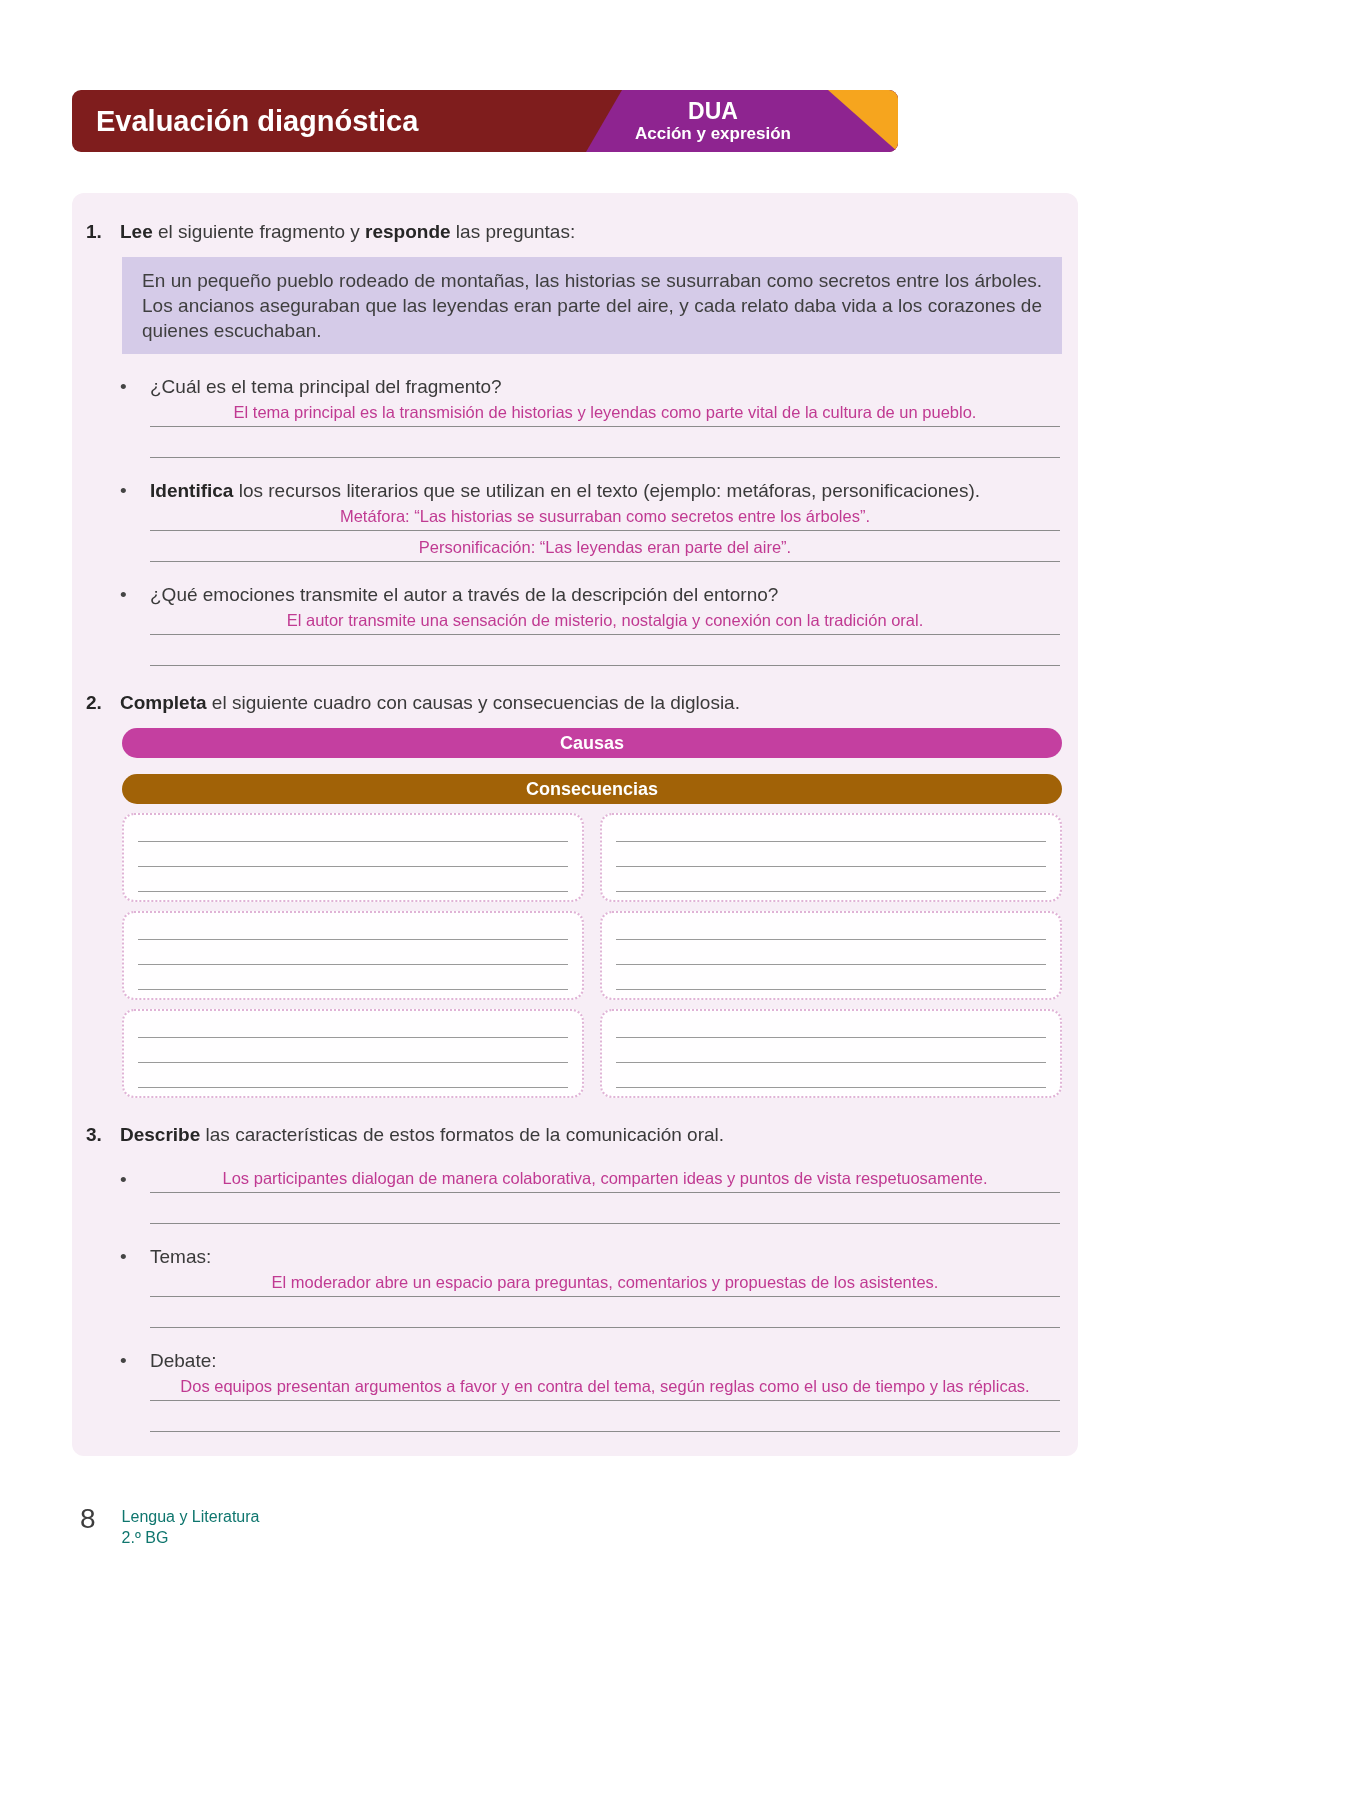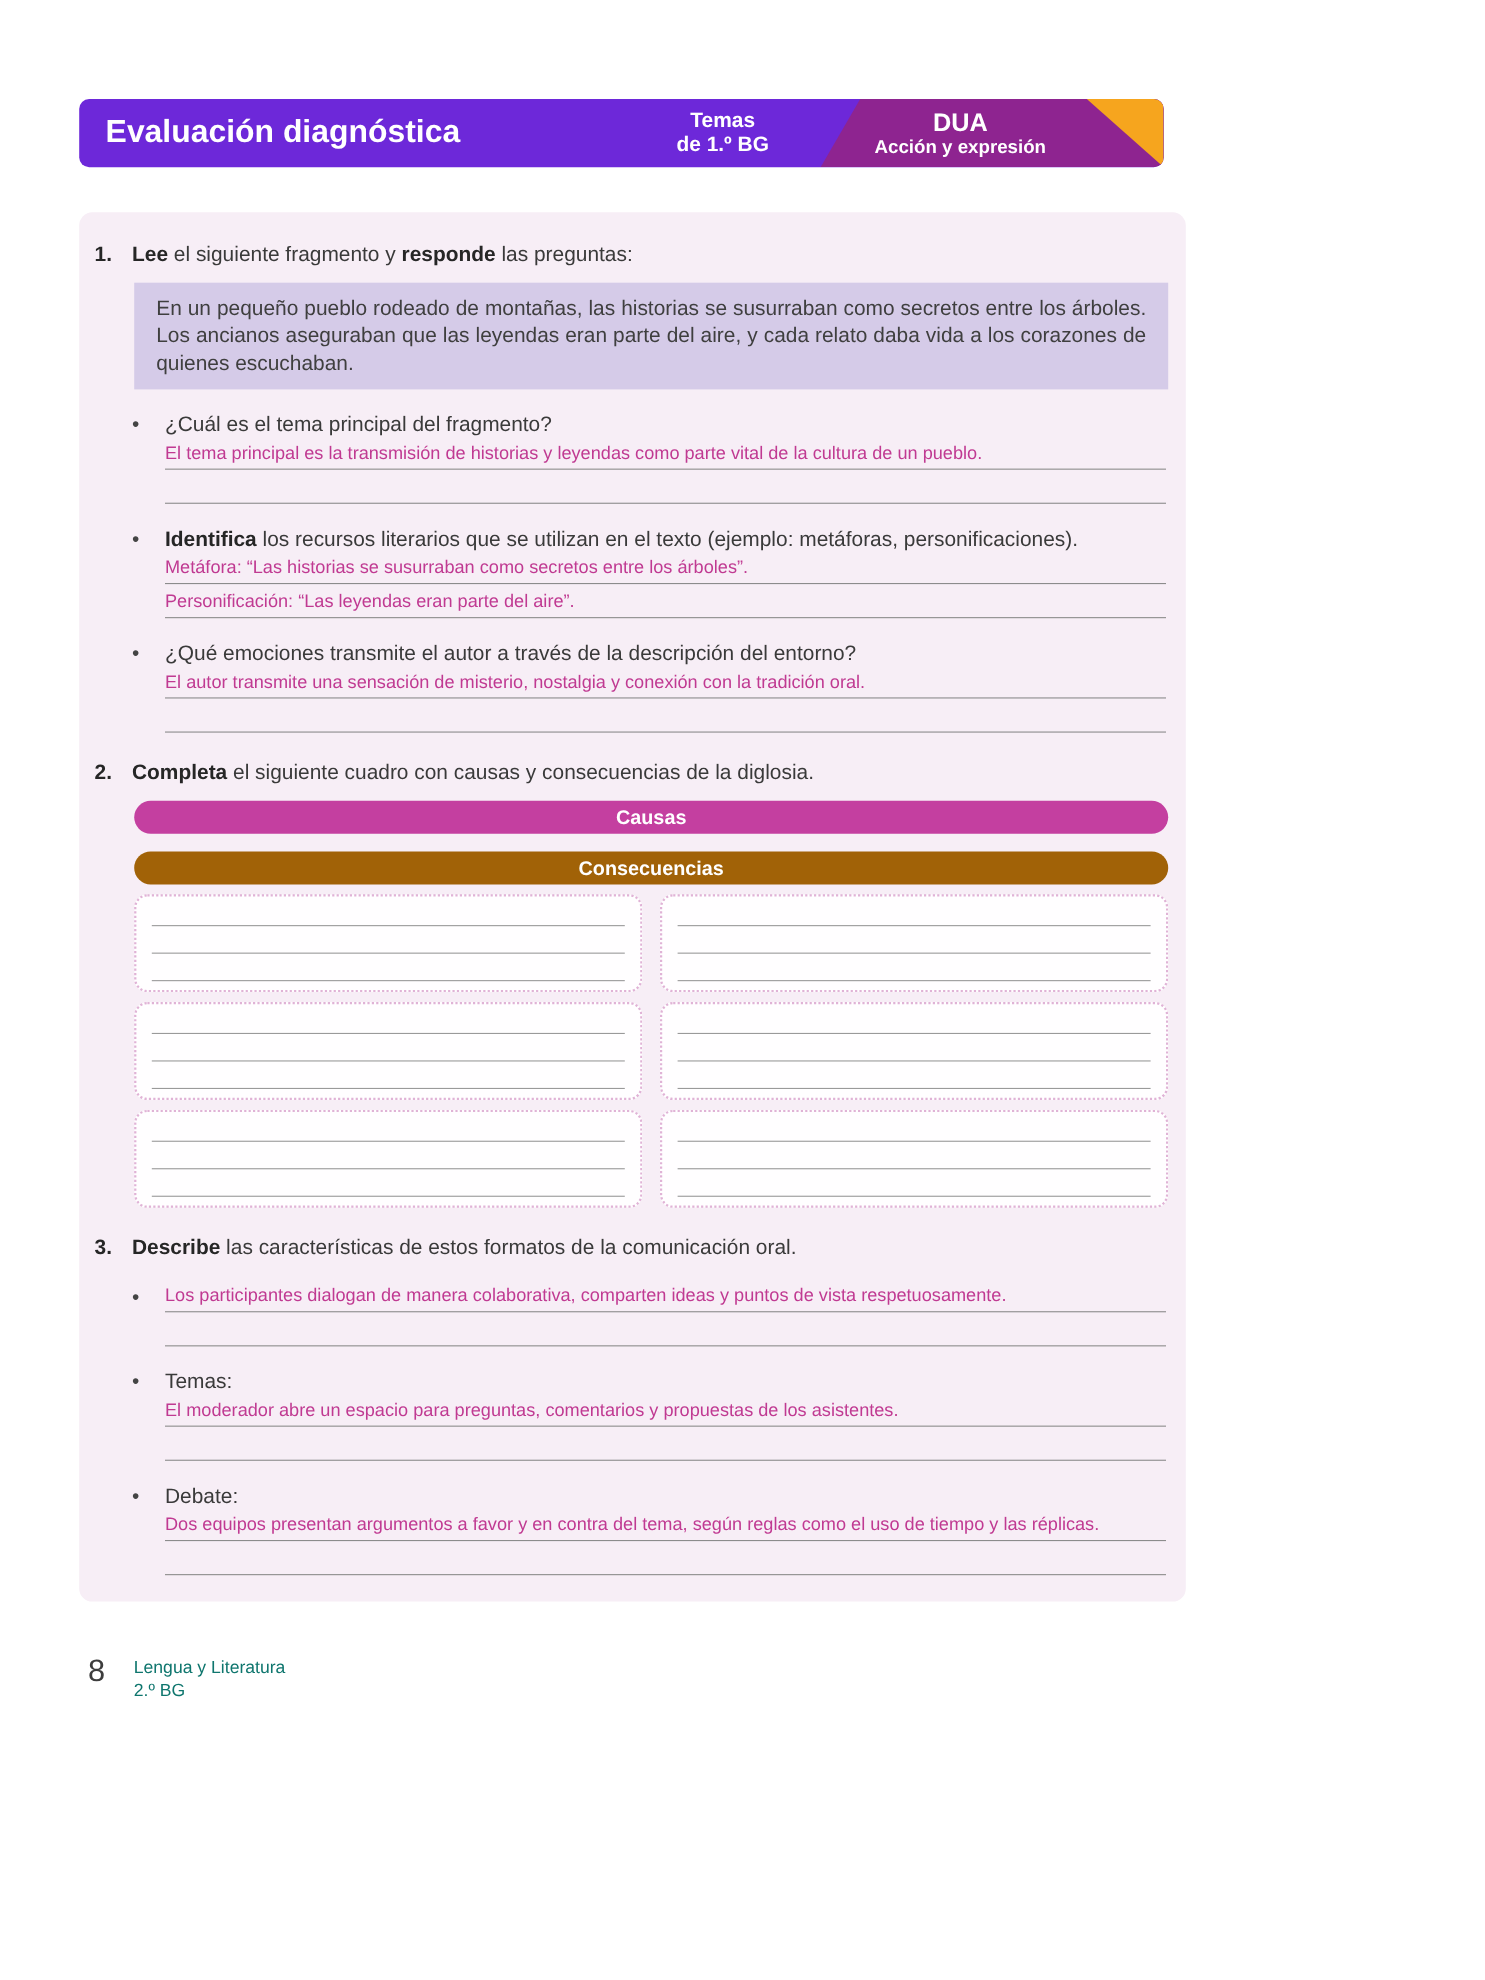--- a/index.html
+++ b/index.html
@@ -9,22 +9,22 @@
     background: #ffffff;
     position: relative;
     font-family: "Liberation Sans", "DejaVu Sans", sans-serif;
     color: #3a3a3a;
   }
   b { font-weight: 700; color: #262626; }
 
   
   .header {
     position: absolute; left: 72px; top: 90px;
-    width: 986px; height: 62px;
-    background: #6d28d9;
+    width: 826px; height: 62px;
+    background: #7f1d1d;
     border-radius: 9px;
     overflow: hidden;
   }
   .header-title {
     position: absolute; left: 24px; top: 50%; transform: translateY(-50%);
     color: #ffffff; font-size: 29px; font-weight: 700; white-space: nowrap;
   }
   .header-topics {
     position: absolute; left: 500px; width: 170px; top: 50%; transform: translateY(-50%);
     text-align: center; color: #ffffff; font-weight: 700;
@@ -72,20 +72,21 @@
   .bullet-row { display: flex; margin: 20px 18px 0 48px; }
   .bullet { width: 30px; flex: none; font-size: 19px; color: #444444; line-height: 25px; }
   .bullet-body { flex: 1; min-width: 0; }
   .q { margin: 0 0 2px; font-size: 19px; line-height: 25px; color: #3a3a3a; }
 
   .answer-line {
     border-bottom: 1px solid #8c8c8c;
     min-height: 26px;
     display: flex; align-items: flex-end;
     padding-bottom: 3px;
+    justify-content: center;
   }
   .answer-line + .answer-line { margin-top: 5px; }
   .ans { color: #c03a92; font-size: 16.5px; line-height: 21px; white-space: nowrap; }
 
   
   .table-wrap { margin: 13px 16px 0 50px; }
   .table-headers { display: flex; gap: 16px; flex-direction: column; }
   .pill {
     flex: 1; height: 30px; border-radius: 16px;
     color: #ffffff; font-weight: 700; font-size: 18px;

